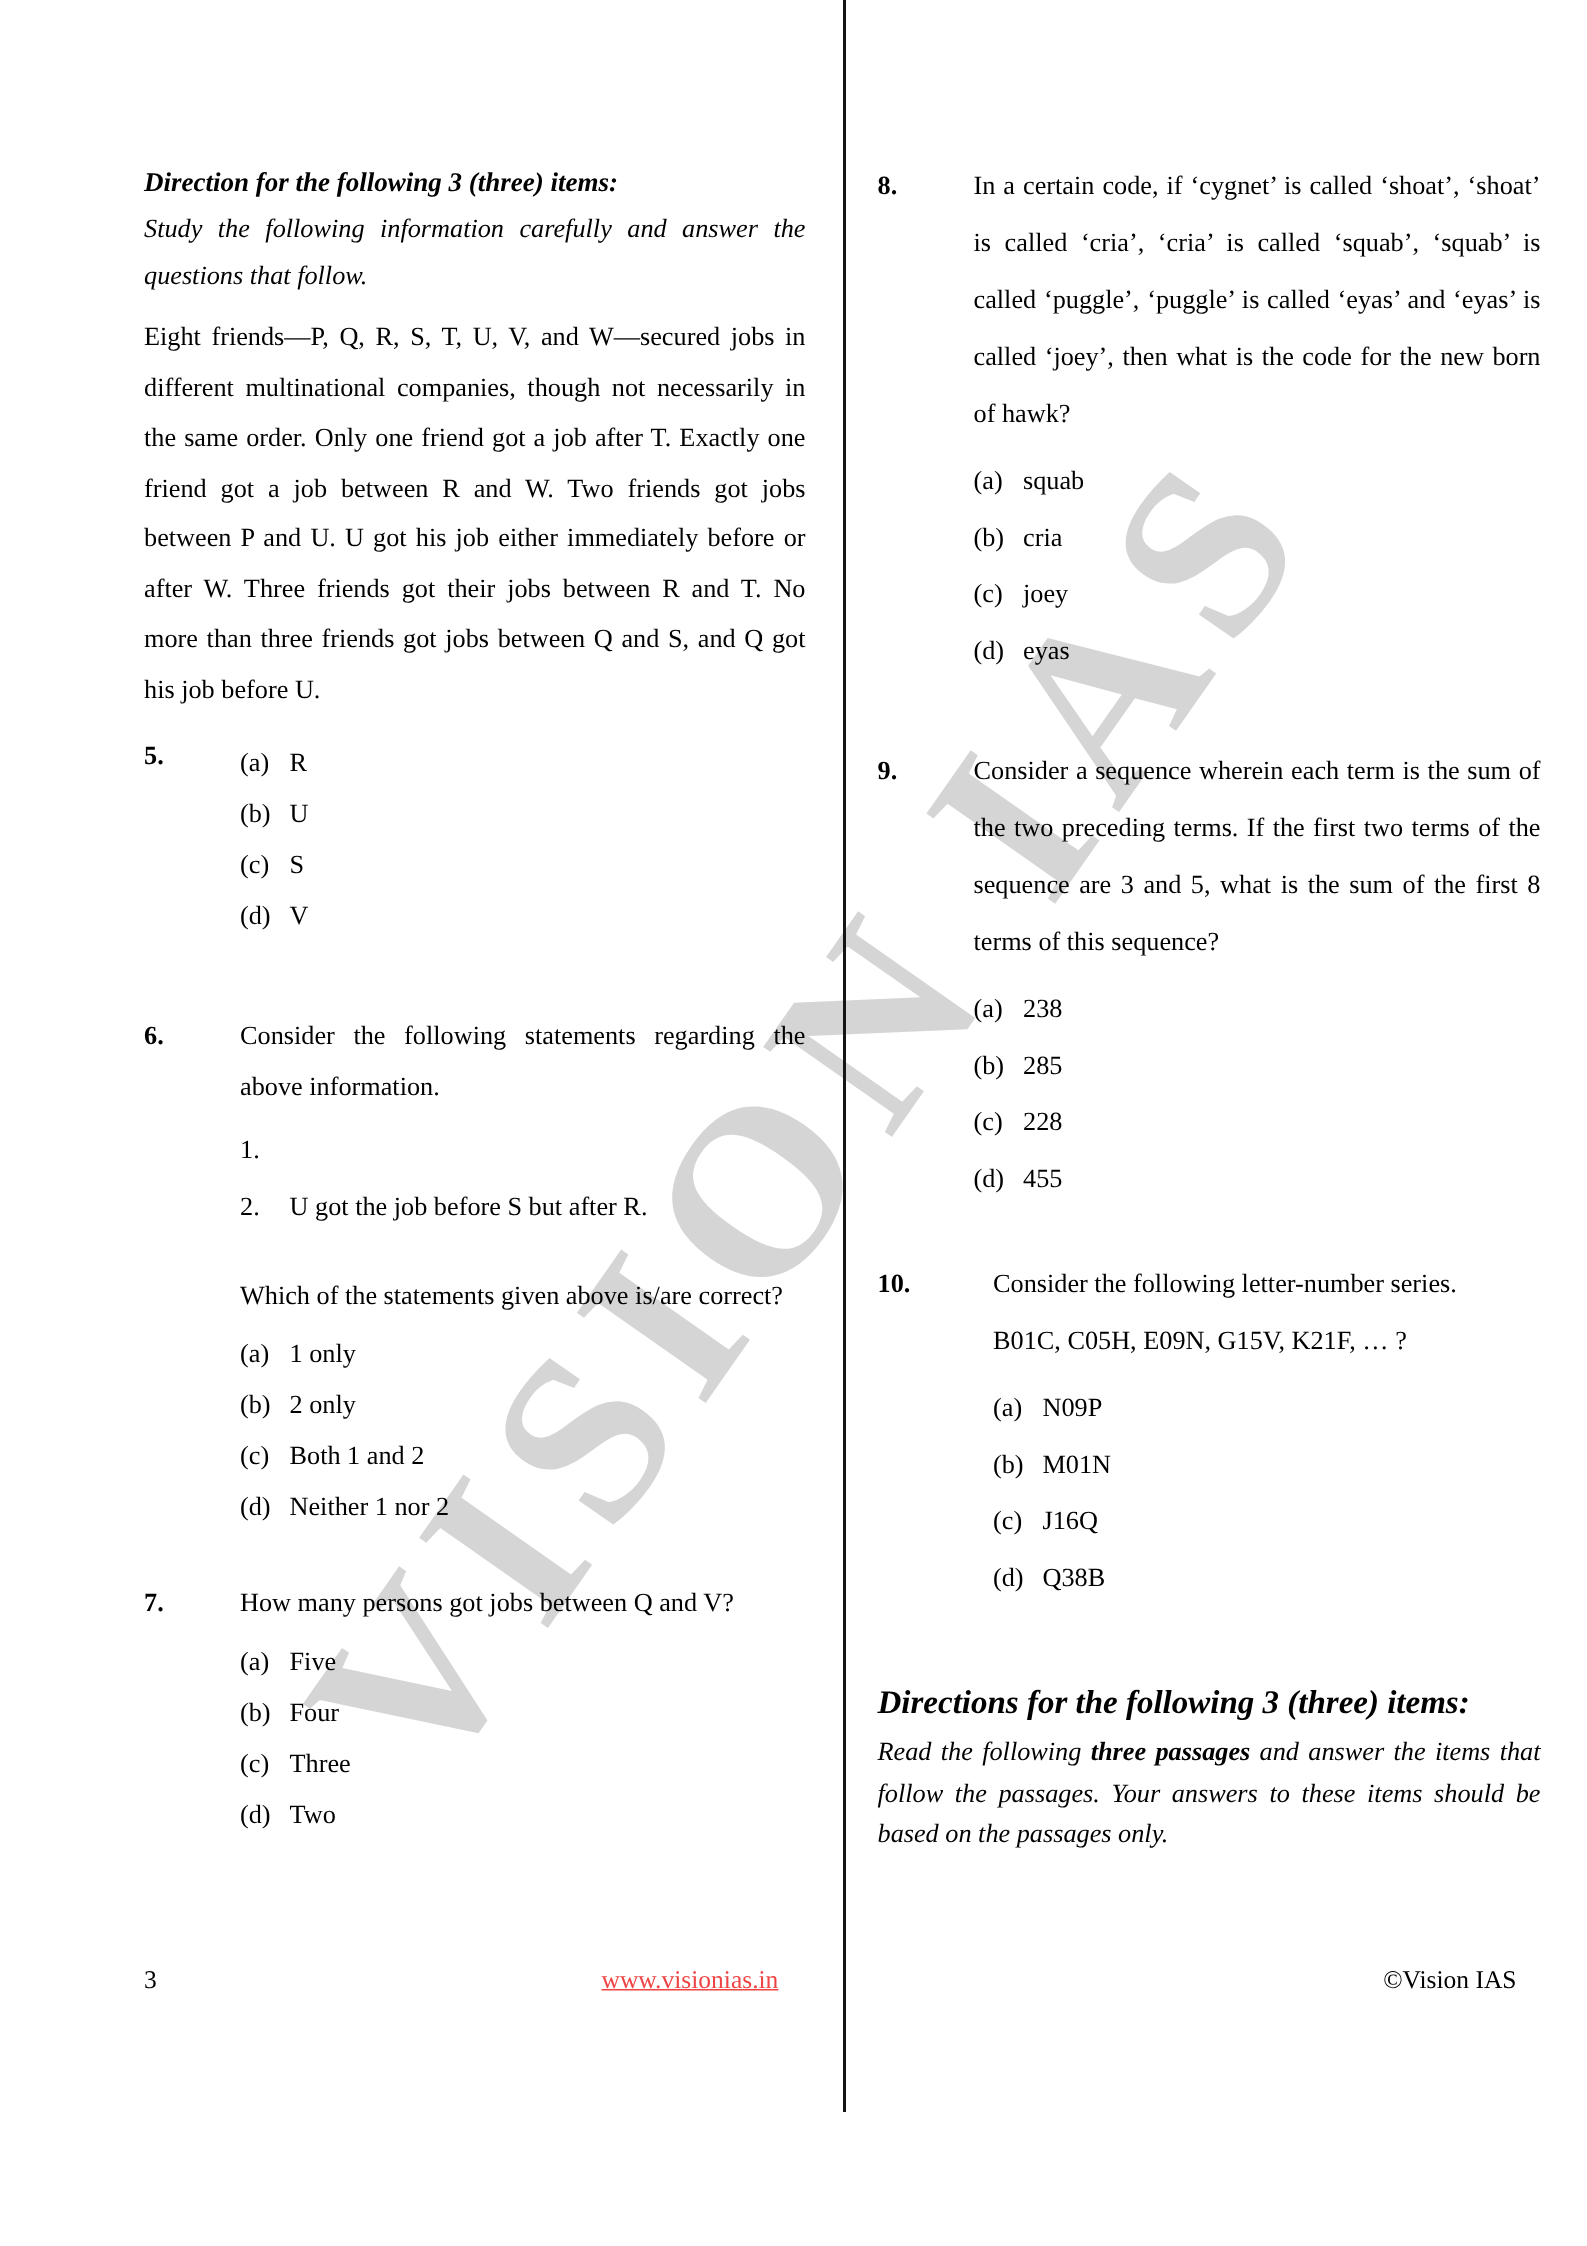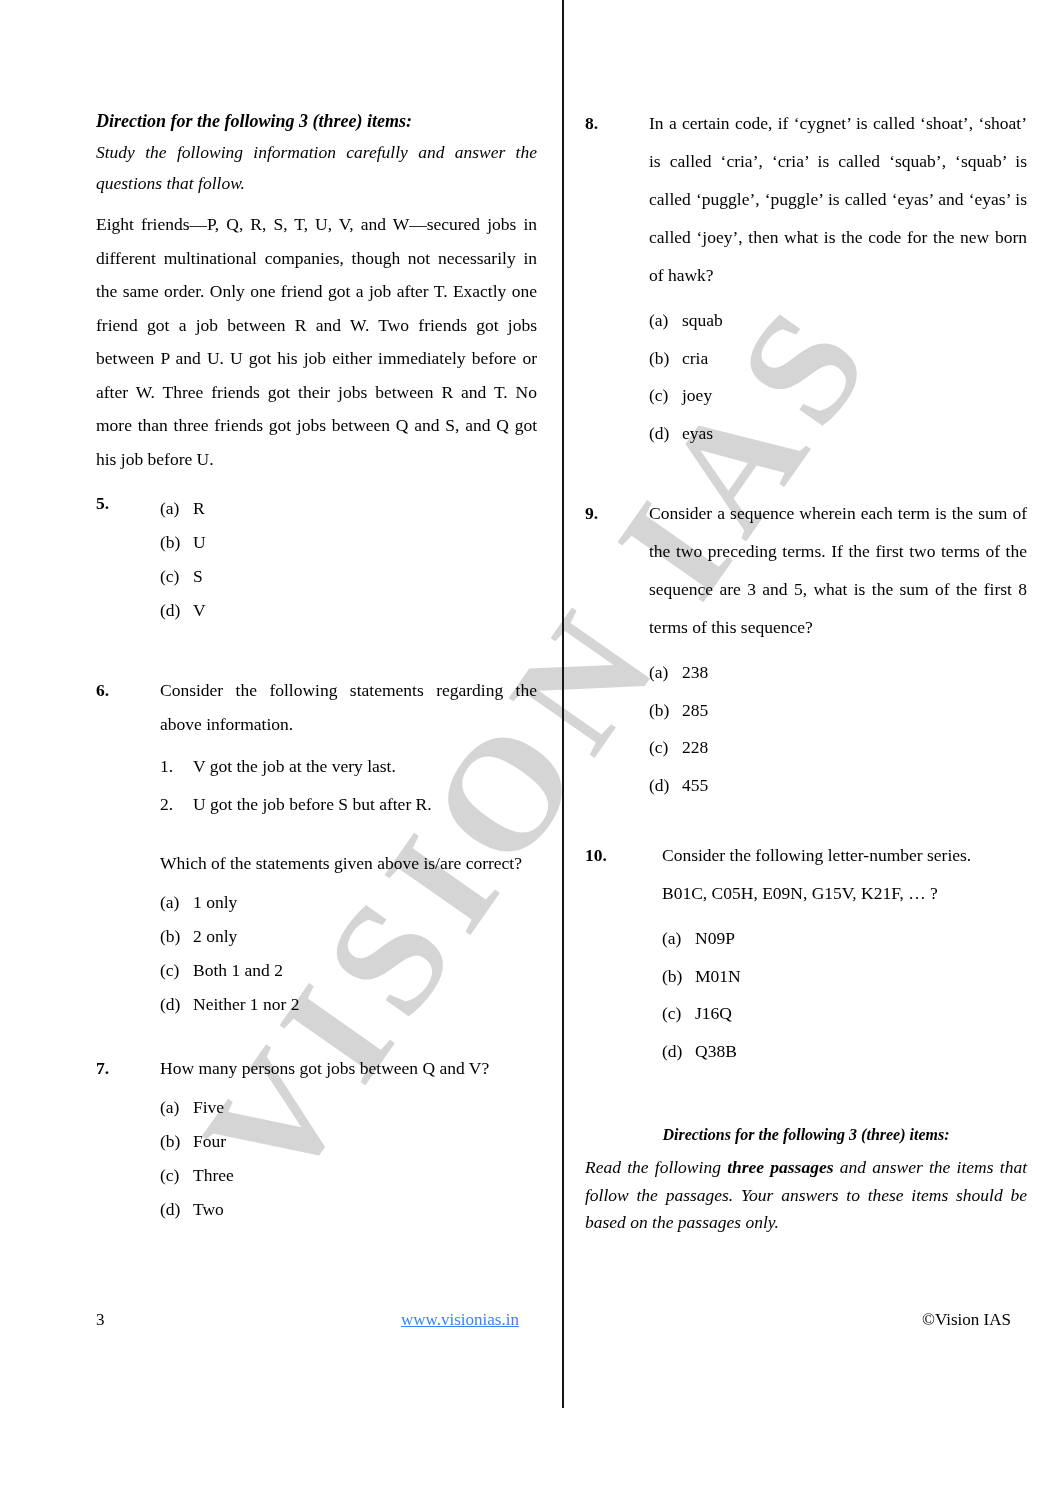--- a/index.html
+++ b/index.html
@@ -67,21 +67,21 @@
 
   .col-right .qnum   { line-height: 38px; }
   .col-right .qtext  { line-height: 38px; }
   .col-right .option { line-height: 37.5px; }
   .col-right .options{ margin-top: 8px; }
   .q9  { margin-top: 42px; }
   .q10 { margin-top: 32px; gap: 13px; }
   .qline { line-height: 38px; }
 
   .dir2 { margin-top: 50px; }
-  .dir2-heading { font-weight: bold; font-style: italic; font-size: 16px; line-height: 30px; text-align: center; }
+  .dir2-heading { font-weight: bold; font-style: italic; font-size: 22px; line-height: 30px; }
   .dir2-body { font-style: italic; line-height: 27.5px; text-align: justify; margin-top: 4px; font-family: Liberation Serif, serif; }
   .dir2-body b { font-weight: bold; }
 
   .footer-page { position: absolute; left: 96px;  top: 1310px; font-size: 17px; z-index: 1; }
   .footer-link {
     position: absolute; left: 401px; top: 1310px; font-size: 17px;
     color: #0563c1; text-decoration: underline; cursor: pointer; z-index: 1;
   }
   .footer-copy { position: absolute; right: 47px; top: 1310px; font-size: 17px; z-index: 1; }
 </style>
@@ -123,21 +123,20 @@
       </div>
     </div>
 
     <div class="question q6">
       <div class="qnum">6.</div>
       <div class="qbody">
         <div class="qtext justify">Consider the following statements regarding the above information.</div>
         <div class="statements">
           <div class="statement">
             <span class="slabel">1.</span>
-            <span class="stext">V got the job at the very last.</span>
           </div>
           <div class="statement">
             <span class="slabel">2.</span>
             <span class="stext">U got the job before S but after R.</span>
           </div>
         </div>
         <div class="followup">Which of the statements given above is/are correct?</div>
         <div class="options">
           <div class="option">
             <span class="olabel">(a)</span>
@@ -265,16 +264,16 @@
     </div>
 
     <div class="dir2">
       <div class="dir2-heading">Directions for the following 3 (three) items:</div>
       <div class="dir2-body"><span>Read the following </span><b>three passages</b><span> and answer the items that follow the passages. Your answers to these items should be based on the passages only.</span></div>
     </div>
 
   </div>
 
   <div class="footer-page">3</div>
-  <a class="footer-link" style="color: #3b82f6;">www.visionias.in</a>
+  <a class="footer-link" style="color: #ef4444;">www.visionias.in</a>
   <div class="footer-copy">©Vision IAS</div>
 
 </div>
 
 </body></html>

